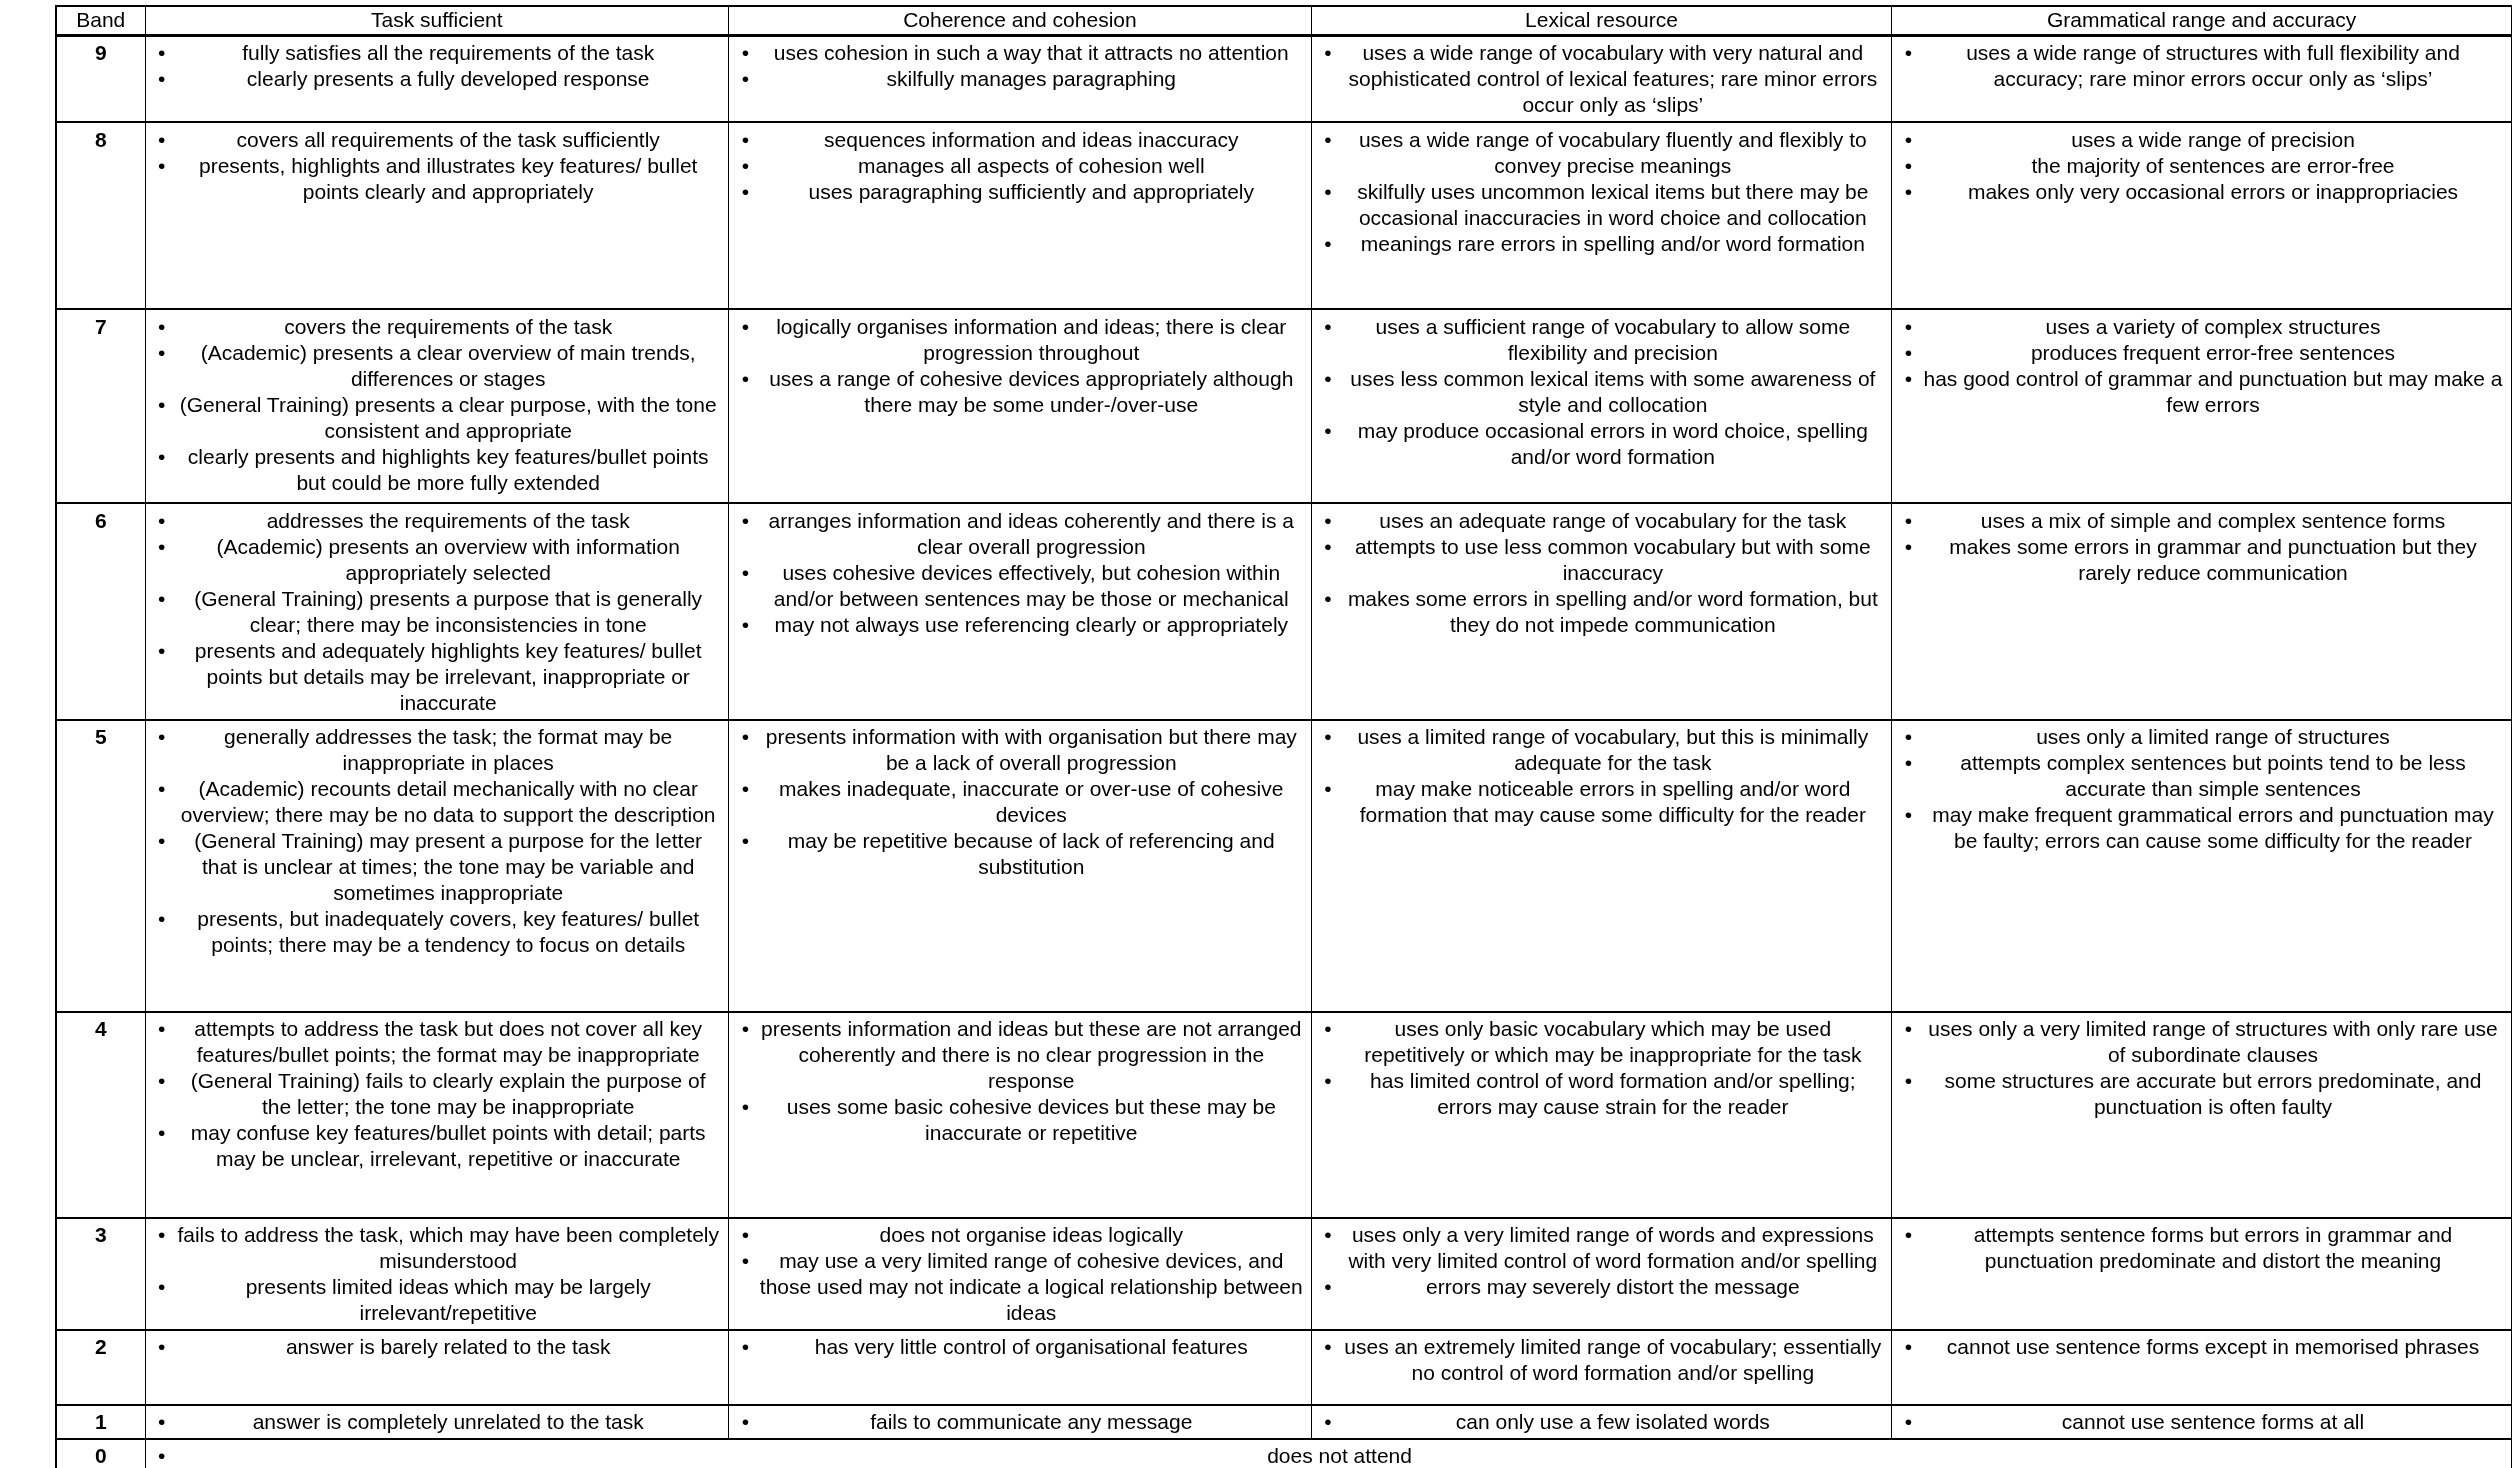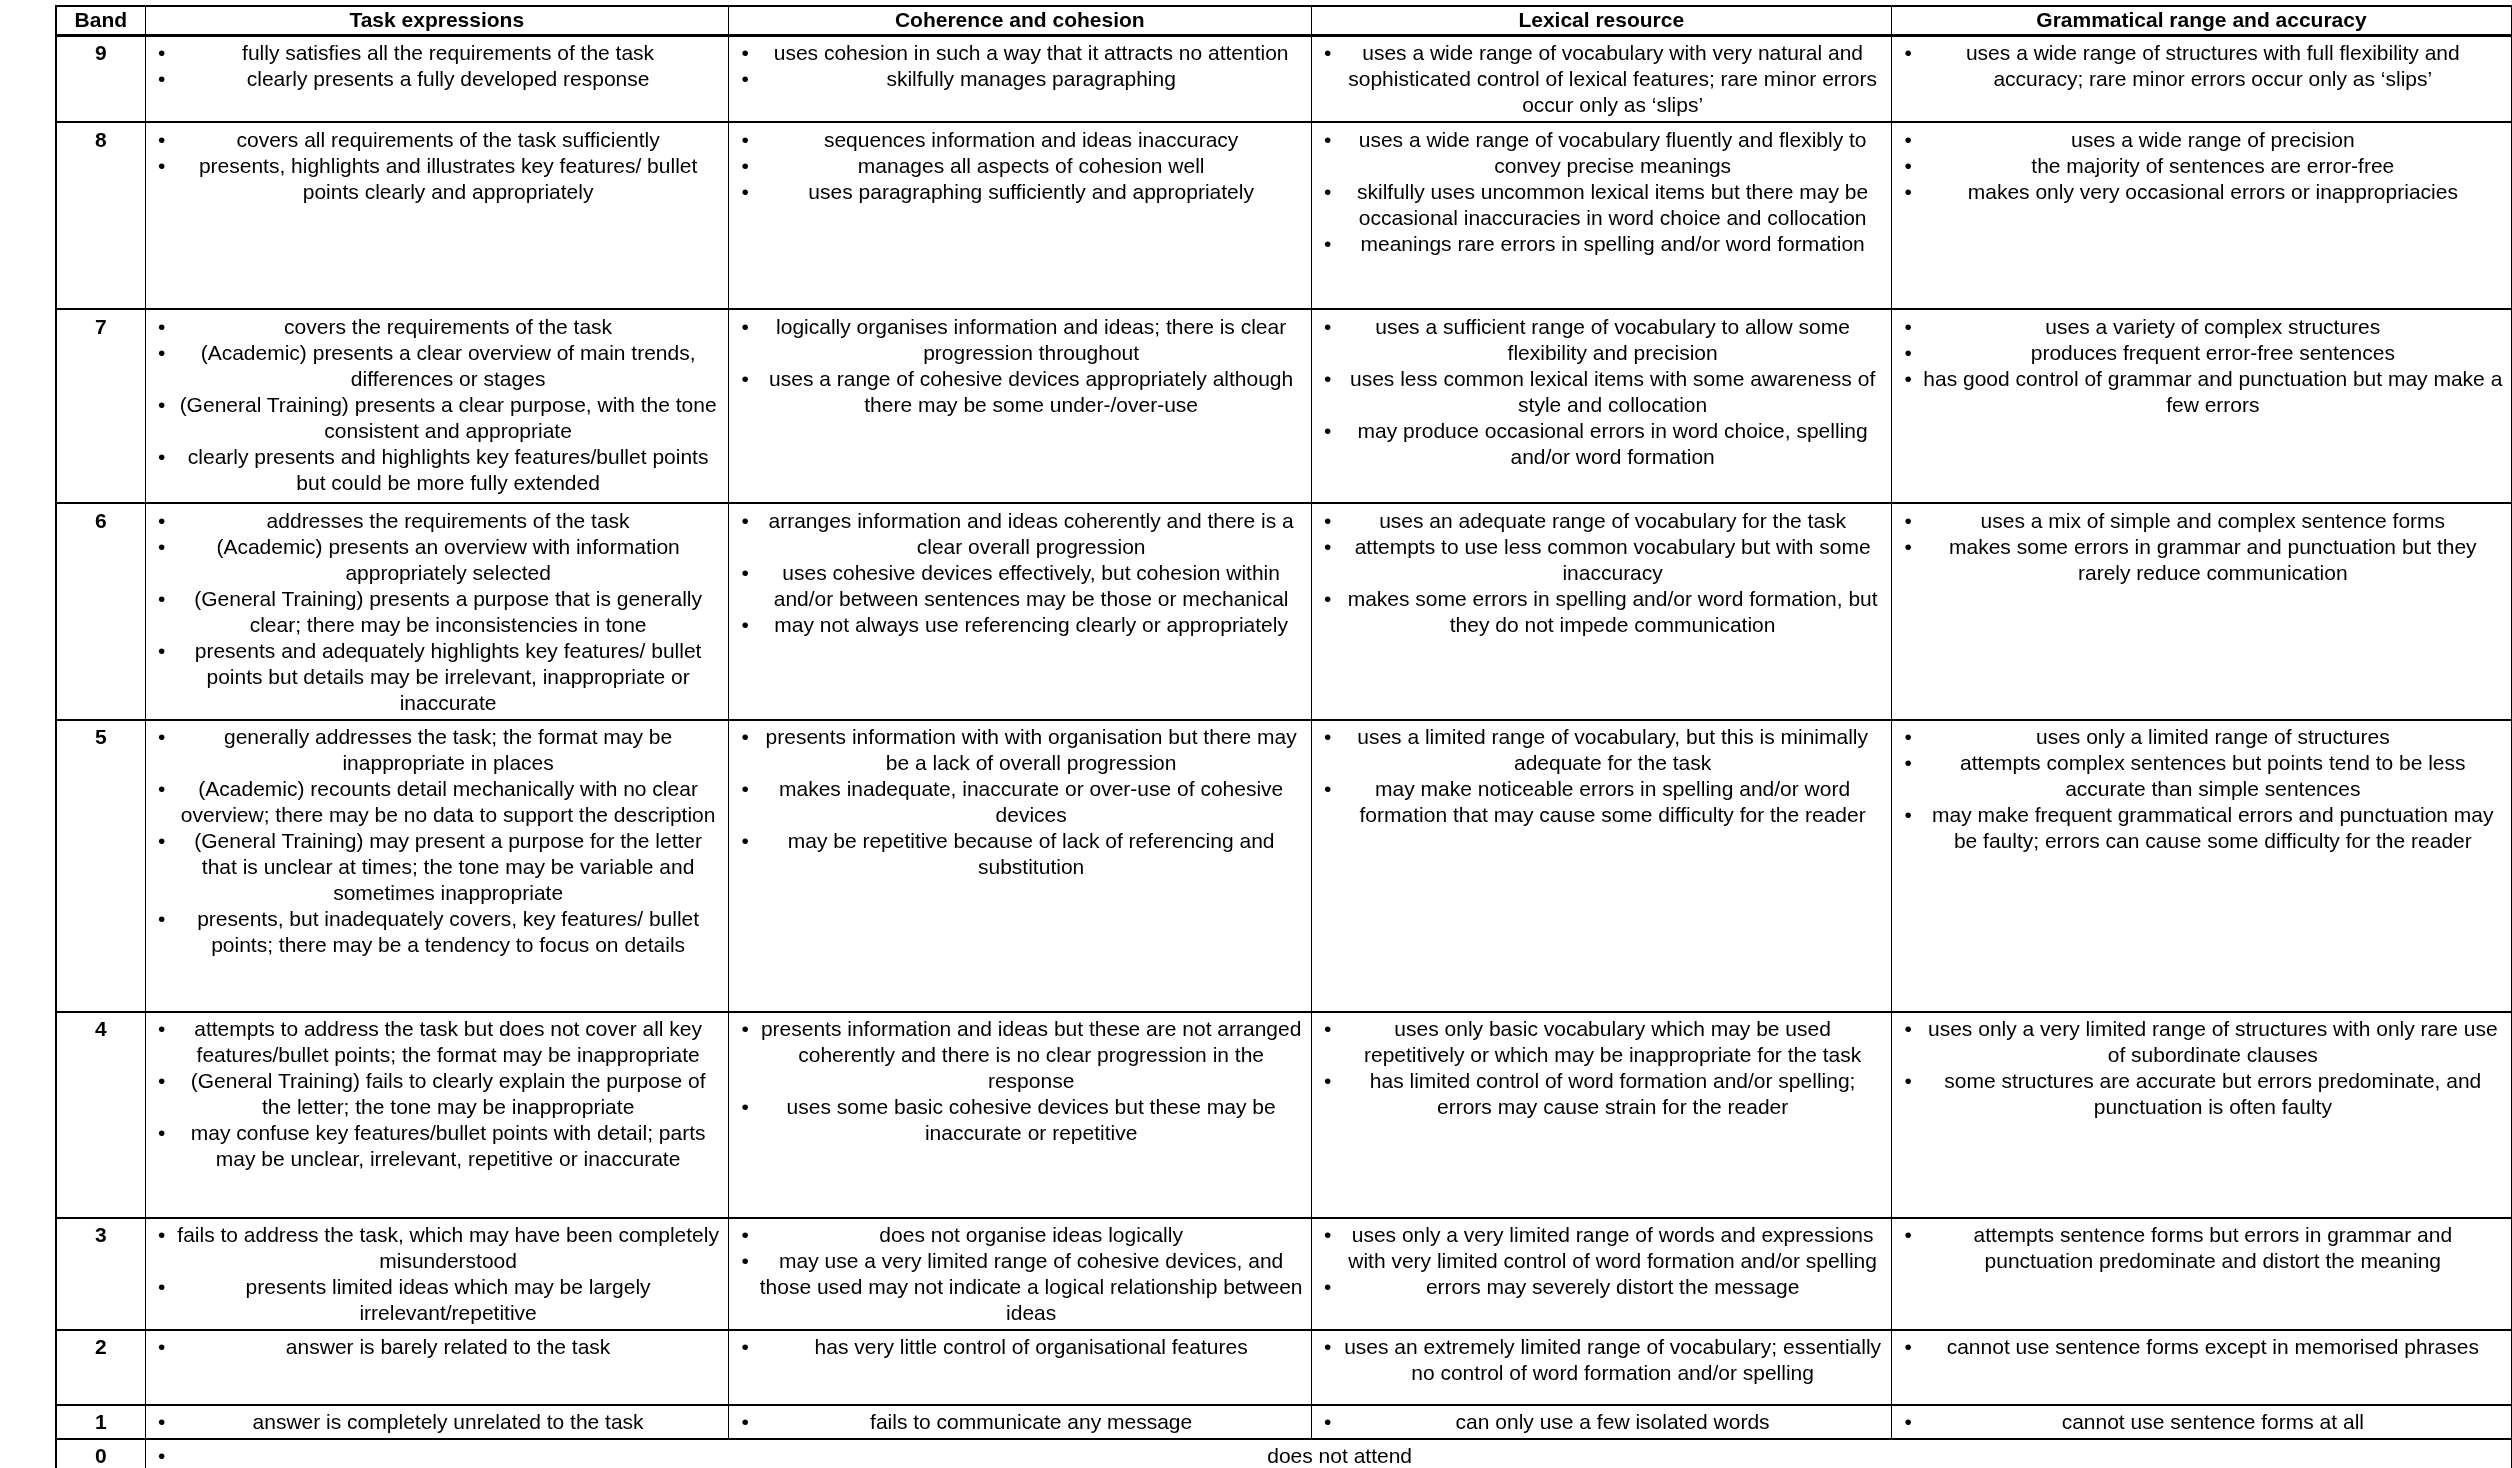--- a/index.html
+++ b/index.html
@@ -33,21 +33,21 @@
   th, td {
     border: 2.3px solid #000;
     border-left-width: 1.6px;
     border-right-width: 1.6px;
     vertical-align: top;
     padding: 3.1px 7.8px 3.1px 10.2px;
     text-align: center;
   }
   table.band-table { border-left: 2.3px solid #000; border-top: 2.3px solid #000; }
   th {
-    font-weight: bold;
+    font-weight: normal;
     text-align: center;
     padding: 0.8px 3.1px;
     border-top-width: 2.3px;
     border-bottom-width: 3.1px;
     white-space: nowrap;
     overflow: hidden;
   }
   td.band-cell {
     font-weight: bold;
     text-align: center;
@@ -88,21 +88,21 @@
   <colgroup>
     <col class="c-band">
     <col class="c-ta">
     <col class="c-cc">
     <col class="c-lr">
     <col class="c-gr">
   </colgroup>
   <thead>
     <tr class="rh-h">
         <th>Band</th>
-        <th>Task expressions</th>
+        <th>Task sufficient</th>
         <th>Coherence and cohesion</th>
         <th>Lexical resource</th>
         <th>Grammatical range and accuracy</th>
       </tr>
   </thead>
   <tbody>
       <tr class="rh-9">
         <td class="band-cell">9</td>
         <td>
           <ul class="desc-list">

